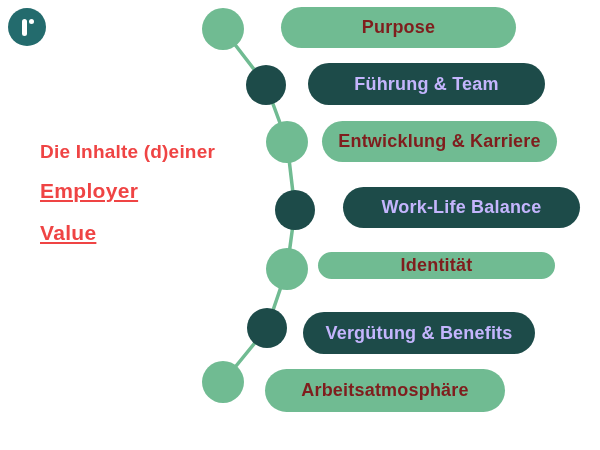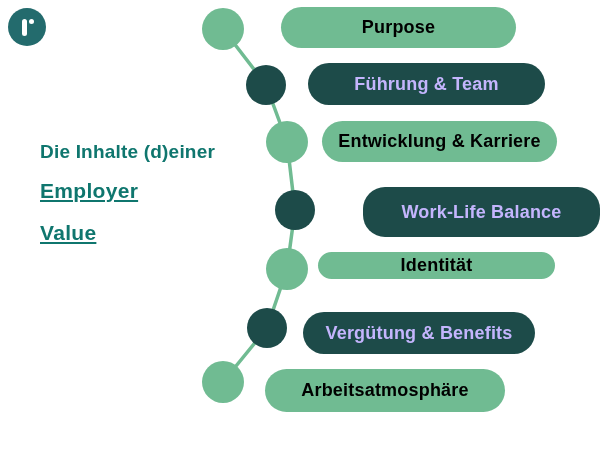--- a/index.html
+++ b/index.html
@@ -22,21 +22,21 @@
     background:#ffffff;
   }
   .logo-dot{
     position:absolute;left:21px;top:11px;
     width:5px;height:5px;border-radius:50%;
     background:#ffffff;
   }
   
   .title-block{
     position:absolute;left:40px;top:140px;
-    color:#0f766e;
+    color:#ef4444;
   }
   .title-intro{
     font-size:19px;font-weight:600;
     line-height:23px;margin-bottom:7px;
     letter-spacing:0.2px;
     white-space:nowrap;
   }
   .title-line{
     font-size:21px;font-weight:bold;
     line-height:42px;
@@ -48,26 +48,26 @@
   .chain{position:absolute;left:0;top:0;}
   
   .pill{
     position:absolute;
     display:flex;align-items:center;justify-content:center;
     border-radius:22px;
     font-weight:bold;font-size:18px;
     letter-spacing:0.2px;
     white-space:nowrap;
   }
-  .pill.light{background:#70BB92;color:#000000;}
+  .pill.light{background:#70BB92;color:#7f1d1d;}
   .pill.dark{background:#1D4B49;color:#c4b5fd;}
   #pill-1{left:281px;top:7px;width:235px;height:41px;}
   #pill-2{left:308px;top:63px;width:237px;height:42px;}
   #pill-3{left:322px;top:121px;width:235px;height:41px;}
-  #pill-4{left:363px;top:187px;width:237px;height:50px;}
+  #pill-4{left:343px;top:187px;width:237px;height:41px;}
   #pill-5{left:318px;top:252px;width:237px;height:27px;}
   #pill-6{left:303px;top:312px;width:232px;height:42px;}
   #pill-7{left:265px;top:369px;width:240px;height:43px;}
 </style>
 </head>
 <body>
 
 <div class="stage">
 
   <div class="logo">

